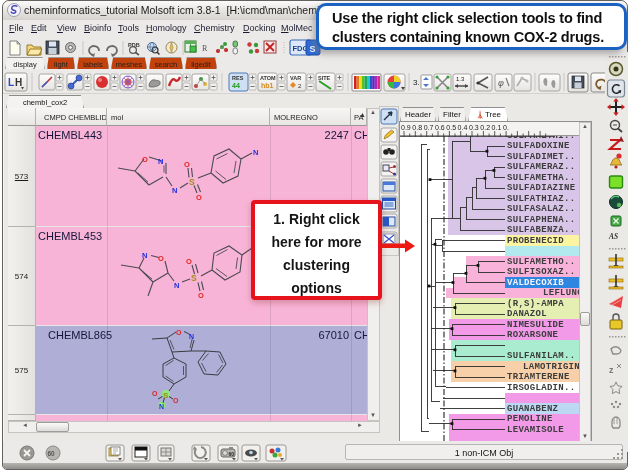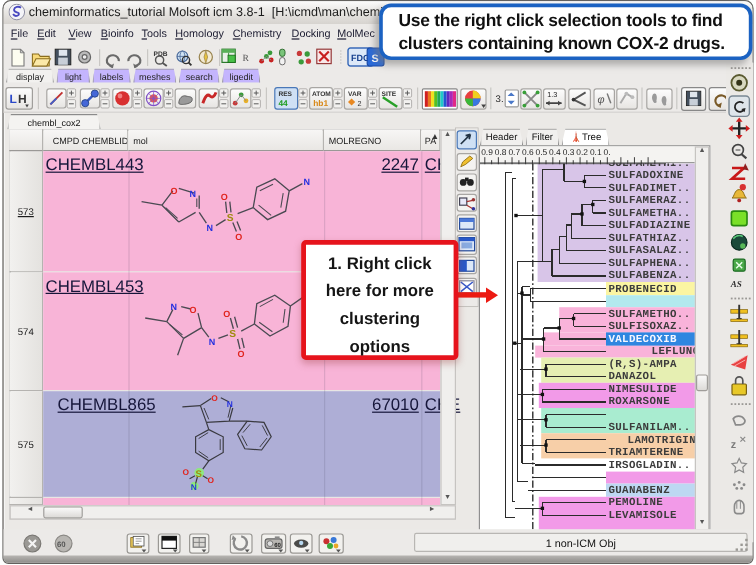--- a/index.html
+++ b/index.html
@@ -12,41 +12,41 @@
  box-shadow:inset 0 0 0 1px #f8f8f8;}
 #titlebar{position:absolute;left:3px;top:1px;width:624px;height:19px;
  background:linear-gradient(#fbfbfb,#e9e7e4 45%,#d6d3cf);border-radius:7px 7px 0 0;}
 #titletxt{position:absolute;left:24px;top:4px;font-size:10.5px;color:#1c1c1c;white-space:nowrap;}
 #menubar{position:absolute;left:3px;top:20px;width:624px;height:18px;background:#eceae8;}
 .mi{position:absolute;top:23px;font-size:9px;color:#1b1b30;}
 .mi span{text-decoration:underline;}
 #tb1{position:absolute;left:3px;top:38px;width:624px;height:19px;background:#eceae8;}
 #tabrow{position:absolute;left:3px;top:57px;width:624px;height:13px;background:#eceae8;}
 .vtab{position:absolute;top:57px;height:12px;font-size:7.5px;color:#222;text-align:center;
- border:1px solid #9a9a9a;border-bottom:none;background:#c4b5fd;
+ border:1px solid #9a9a9a;border-bottom:none;background:#c2410c;
  clip-path:polygon(6% 0,94% 0,100% 100%,0 100%);padding-top:2px;}
 .vtab.on{background:#f2f1ef;}
 #tb2{position:absolute;left:3px;top:70px;width:624px;height:24px;background:#eceae8;
  border-bottom:1px solid #d5d3d0;}
 
 #sheettab{position:absolute;left:6px;top:95px;width:78px;height:13px;
  background:#f4f3f1;border:1px solid #8b8b8b;border-bottom:none;
  clip-path:polygon(4% 0,96% 0,100% 100%,0 100%);
  font-size:7.5px;color:#111;text-align:center;padding-top:2px;}
 #grid{position:absolute;left:8px;top:108px;width:372px;height:325px;
  background:#fff;border:1px solid #8f8f8f;}
 .hdrcell{position:absolute;top:108px;height:18px;white-space:nowrap;overflow:hidden;background:linear-gradient(#f7f6f5,#e9e7e4);
  border-right:1px solid #b5b3b0;border-bottom:1px solid #9a9896;
  font-size:7.5px;color:#1a1a1a;padding-top:5px;}
 .gutcell{position:absolute;left:8px;width:28px;background:linear-gradient(90deg,#f2f1ef,#e4e2df);
  border-right:1px solid #b5b3b0;border-bottom:1px solid #b5b3b0;
  font-size:8px;color:#1a1a1a;text-align:center;}
 .rowpink{position:absolute;left:36px;width:331px;background:#f8b4d7;border-bottom:1px solid #e8e6e4;}
 .rowlav{position:absolute;left:36px;width:331px;background:#aeaed6;border-bottom:1px solid #e8e6e4;}
-.ctext{position:absolute;font-size:14px;color:#16163a;text-decoration:underline;}
+.ctext{position:absolute;font-size:11px;color:#16163a;}
 
 .sb{position:absolute;background:#f0efed;border:1px solid #c6c4c1;}
 .sbthumb{position:absolute;background:linear-gradient(#fafafa,#dddbd8);border:1px solid #9f9d9a;border-radius:2px;}
 
 #dpanel{position:absolute;left:399px;top:121px;width:193px;height:322px;
  background:#fff;border:1px solid #8f8f8f;}
 .dtab{position:absolute;top:107px;height:14px;background:#f1f0ee;border:1px solid #8f8f8f;border-bottom:none;
  clip-path:polygon(8% 0,92% 0,100% 100%,0 100%);font-size:8px;color:#111;text-align:center;padding-top:2px;}
 #ruler{position:absolute;left:400px;top:122px;width:179px;height:14px;background:#f4f3f1;border-bottom:1px solid #999;}
 .rnum{position:absolute;top:1px;font-size:7px;color:#222;}

